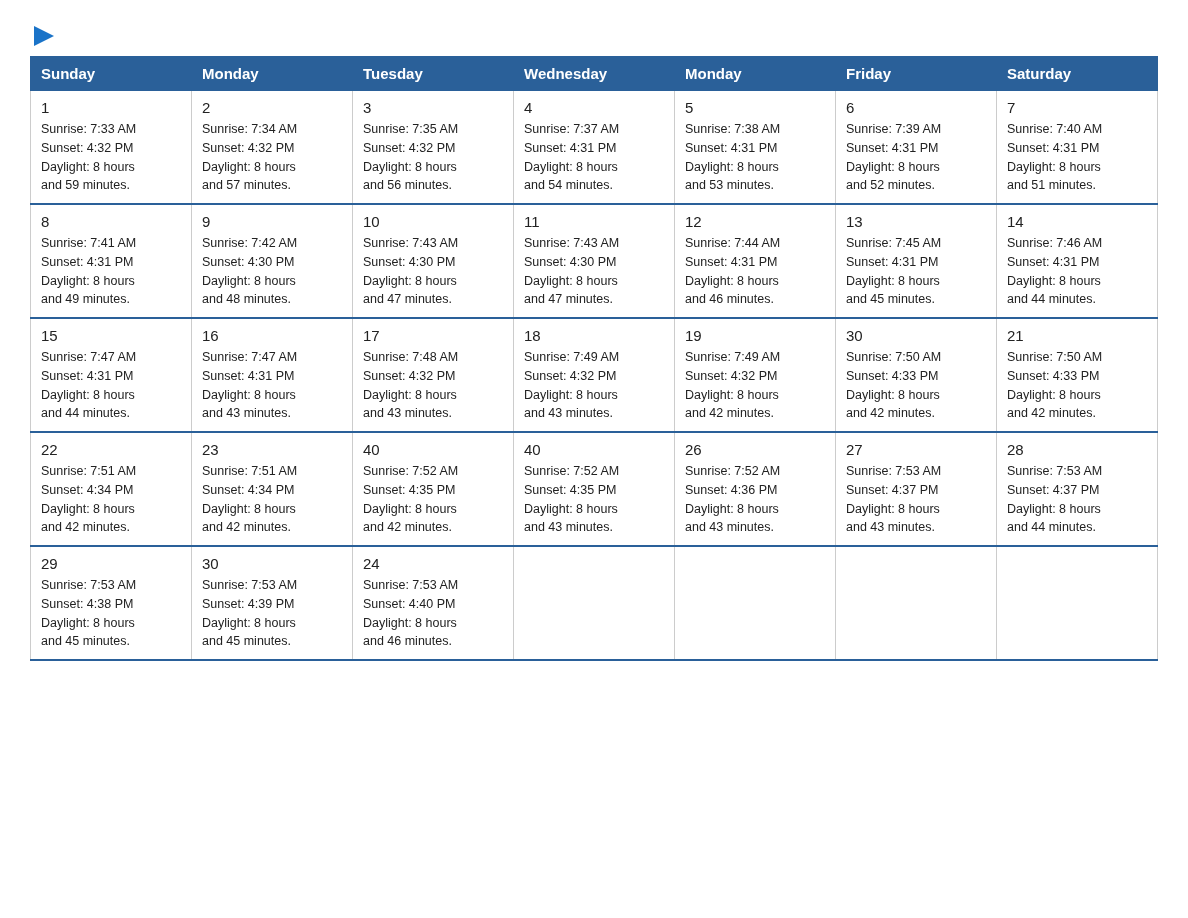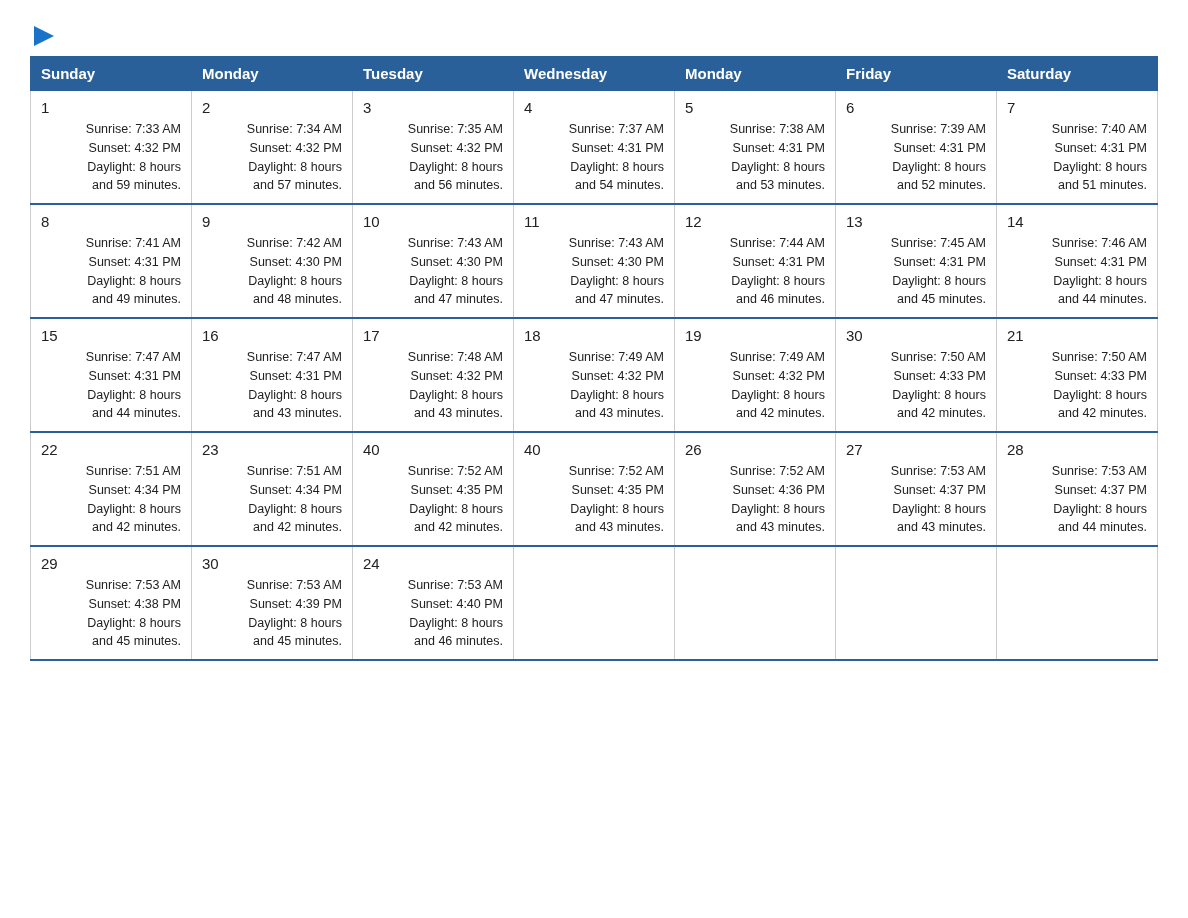--- a/index.html
+++ b/index.html
@@ -78,21 +78,20 @@
     .day-num {
       font-size: 15px;
       font-weight: normal;
       margin-bottom: 4px;
       display: block;
     }
     .day-info {
       font-size: 12.5px;
       line-height: 1.5;
       color: #222;
-      text-align: right;
     }
     .logo-wrapper {
       display: flex;
       flex-direction: column;
       align-items: flex-start;
     }
   </style>
 </head>
 <body>
 

